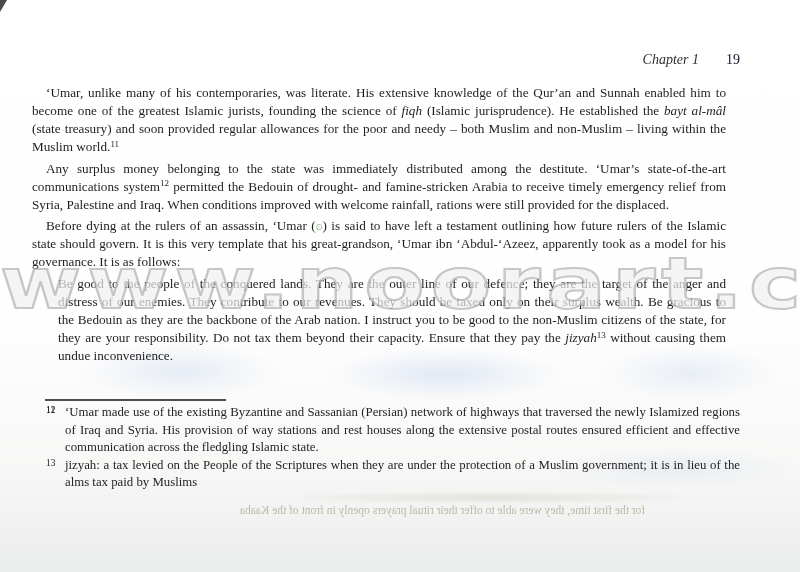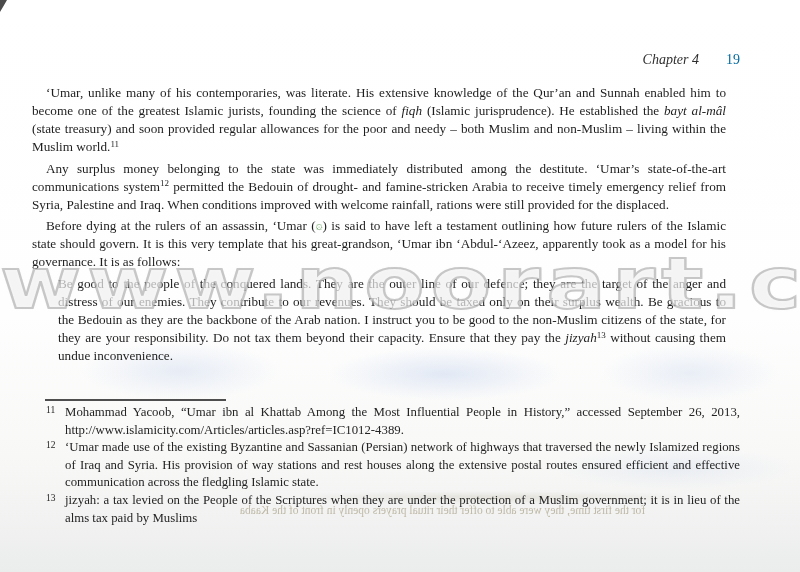--- a/index.html
+++ b/index.html
@@ -31,21 +31,21 @@
     filter: blur(1px);
   }
 
   
   .header {
     position: absolute; top: 52px; right: 60px;
     display: flex; align-items: baseline; gap: 27px;
     font-size: 14px;
   }
   .chapter-label { font-style: italic; color: #2e2e2e; }
-  .page-number { color: #0369a1; }
+  .page-number { color: #0f172a; }
 
   
   .textblock {
     position: absolute; top: 84px; left: 32px; width: 694px;
     font-size: 13.2px; line-height: 18px;
     text-align: justify;
     color: #1e1e1e;
   }
   .para { margin: 0 0 3.5px 0; text-indent: 14px; }
   .quote-block { margin: 4px 0 16px 26px; text-indent: 0; text-align: justify; }
@@ -113,40 +113,40 @@
 <div class="page">
 
   <div class="corner-mark"></div>
   <div class="patch p1"></div>
   <div class="patch p2"></div>
   <div class="patch p3"></div>
   <div class="patch p4"></div>
   <div class="smudge"></div>
 
   <div class="header">
-    <span class="chapter-label">Chapter 4</span>
+    <span class="chapter-label">Chapter 1</span>
     <span class="page-number">19</span>
   </div>
 
   <div class="textblock">
 
     <p class="para"><span>‘Umar, unlike many of his contemporaries, was literate. His extensive knowledge of the Qur’an and Sunnah enabled him to become one of the greatest Islamic jurists, founding the science of </span><span class="it">fiqh</span><span> (Islamic jurisprudence). He established the </span><span class="it">bayt al-mâl</span><span> (state treasury) and soon provided regular allowances for the poor and needy – both Muslim and non-Muslim – living within the Muslim world.</span><sup class="fnref">11</sup></p>
 
     <p class="para"><span>Any surplus money belonging to the state was immediately distributed among the destitute. ‘Umar’s state-of-the-art communications system</span><sup class="fnref">12</sup><span> permitted the Bedouin of drought- and famine-stricken Arabia to receive timely emergency relief from Syria, Palestine and Iraq. When conditions improved with welcome rainfall, rations were still provided for the displaced.</span></p>
 
     <p class="para"><span>Before dying at the rulers of an assassin, ‘Umar (</span><span class="honorific" style="color:#4a8f3f">۞</span><span>) is said to have left a testament outlining how future rulers of the Islamic state should govern. It is this very template that his great-grandson, ‘Umar ibn ‘Abdul-‘Azeez, apparently took as a model for his governance. It is as follows:</span></p>
 
     <p class="quote-block"><span>Be good to the people of the conquered lands. They are the outer line of our defence; they are the target of the anger and distress of our enemies. They contribute to our revenues. They should be taxed only on their surplus wealth. Be gracious to the Bedouin as they are the backbone of the Arab nation. I instruct you to be good to the non-Muslim citizens of the state, for they are your responsibility. Do not tax them beyond their capacity. Ensure that they pay the </span><span class="it">jizyah</span><sup class="fnref">13</sup><span> without causing them undue inconvenience.</span></p>
 
   </div>
 
   <div class="footnote-rule"></div>
 
   <div class="footnotes">
-    <p class="footnote"><span class="footnote-number">11</span><span>Mohammad Yacoob, “Umar ibn al Khattab Among the Most Influential People in History,” accessed September 26, 2013, http://www.islamicity.com/Articles/articles.asp?ref=IC1012-4389.</span></p>
+    <p class="footnote"><span class="footnote-number">11</span></p>
     <p class="footnote"><span class="footnote-number">12</span><span>‘Umar made use of the existing Byzantine and Sassanian (Persian) network of highways that traversed the newly Islamized regions of Iraq and Syria. His provision of way stations and rest houses along the extensive postal routes ensured efficient and effective communication across the fledgling Islamic state.</span></p>
     <p class="footnote"><span class="footnote-number">13</span><span>jizyah: a tax levied on the People of the Scriptures when they are under the protection of a Muslim government; it is in lieu of the alms tax paid by Muslims</span></p>
   </div>
 
   <div class="watermark">www.noorart.com</div>
 
   <div class="ghost-line">for the first time, they were able to offer their ritual prayers openly in front of the Kaaba</div>
 
 </div>
 

